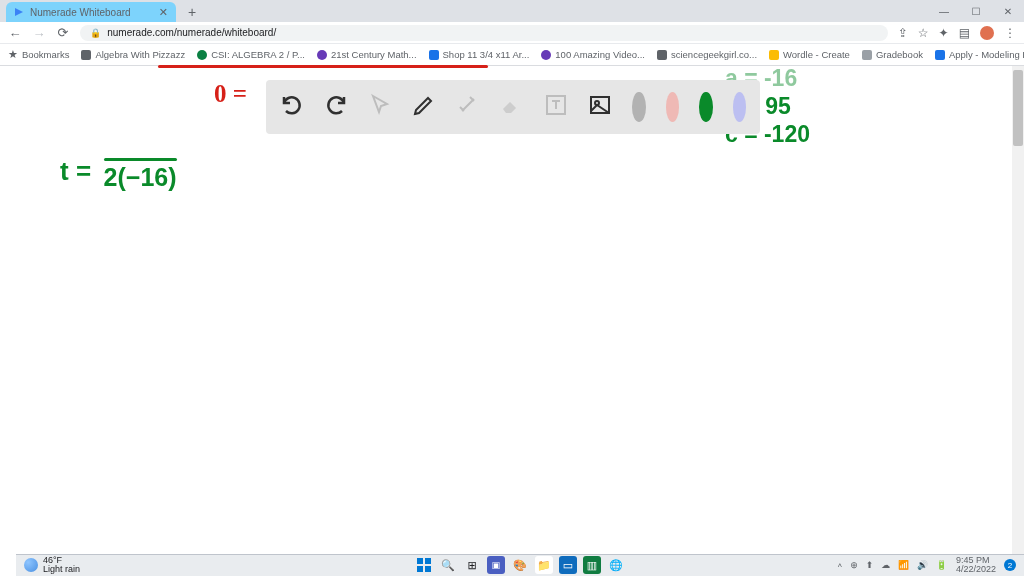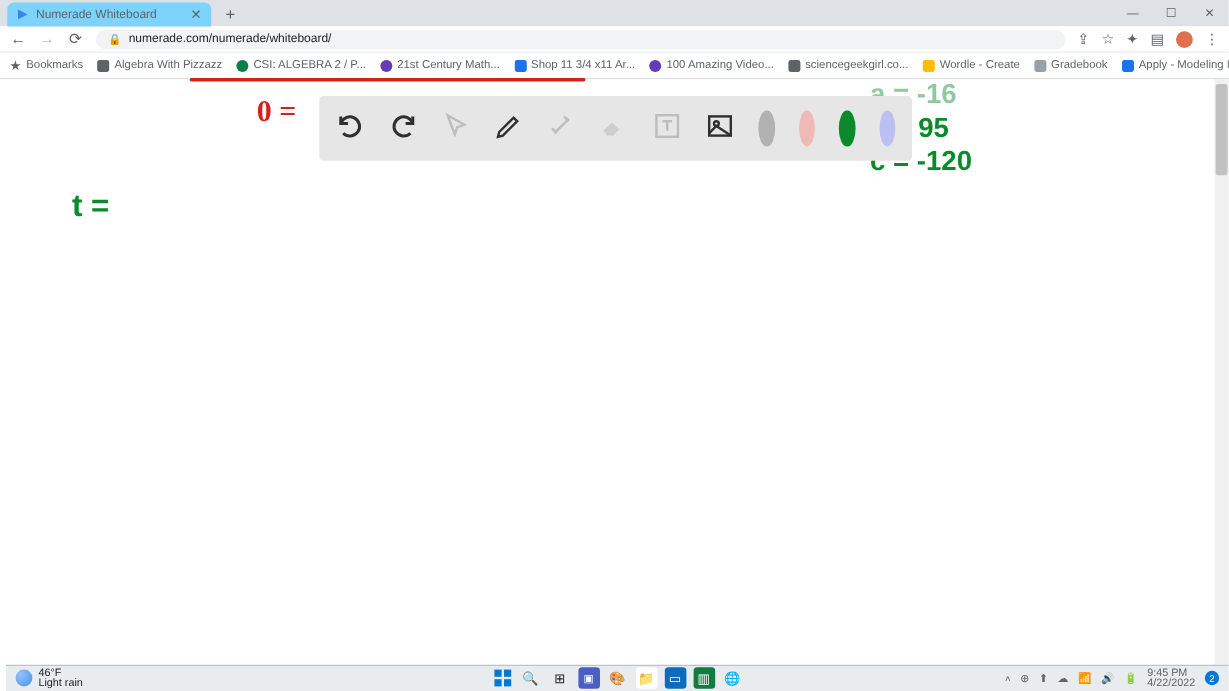--- a/index.html
+++ b/index.html
@@ -47,21 +47,21 @@
 .scroll-thumb{position:absolute;top:4px;left:1px;width:10px;height:76px;background:#c1c1c1;border-radius:2px}
 
 
 .toolbar{position:absolute;top:14px;left:266px;width:494px;height:54px;background:#e6e6e6;border-radius:4px;display:flex;align-items:center;padding:0 14px;gap:20px}
 .toolbar svg{width:24px;height:24px}
 .tool-icon{color:#303030}
 .tool-disabled{color:#bdbdbd}
 .color-swatch{width:30px;height:30px;border-radius:50%}
 
 
-.taskbar{position:absolute;bottom:0;left:5px;right:0;height:22px;background:#e9ecef;display:flex;align-items:center;padding:0 8px;font-size:9px;color:#202124}
+.taskbar{position:absolute;bottom:0;left:16px;right:0;height:22px;background:#e9ecef;display:flex;align-items:center;padding:0 8px;font-size:9px;color:#202124}
 .taskbar::before{content:"";position:absolute;top:0;left:0;right:0;height:1px;background:#bfc4cc}
 .weather{display:flex;align-items:center;gap:5px;line-height:9px}
 .weather-icon{width:14px;height:14px;background:radial-gradient(circle at 30% 30%,#8ec5ff,#4a90e2);border-radius:50%}
 .task-center{position:absolute;left:50%;transform:translateX(-50%);display:flex;gap:6px;align-items:center}
 .task-center .ti{width:18px;height:18px;border-radius:3px;display:flex;align-items:center;justify-content:center;font-size:11px}
 .tray{margin-left:auto;display:flex;align-items:center;gap:8px;color:#5f6368;font-size:9px}
 .tray .tri{font-size:8px}
 .tray-time{line-height:9px}
 .notif-badge{width:12px;height:12px;border-radius:50%;background:#0078d4;color:#fff;font-size:8px;display:flex;align-items:center;justify-content:center}
 </style>
@@ -155,20 +155,21 @@
   <div class="green abc">
     <div style="opacity:0.45">a = -16</div>
     <div>b = 95</div>
     <div>c = -120</div>
   </div>
 
   <div class="green eq-t">
     <span>t =</span>
     <span class="eq-frac">
       <div class="frac-line"></div>
+      <div class="eq-denom">2(−16)</div>
     </span>
   </div>
 
   <div class="toolbar">
     <span class="tool-icon"><svg viewBox="0 0 24 24" fill="none" stroke="currentColor" stroke-width="2.5">
           <path d="M4 10a8 8 0 1 1 2 8"></path>
           <polyline points="4,4 4,10 10,10"></polyline>
         </svg></span>
     <span class="tool-icon"><svg viewBox="0 0 24 24" fill="none" stroke="currentColor" stroke-width="2.5">
           <path d="M20 10a8 8 0 1 0-2 8"></path>

